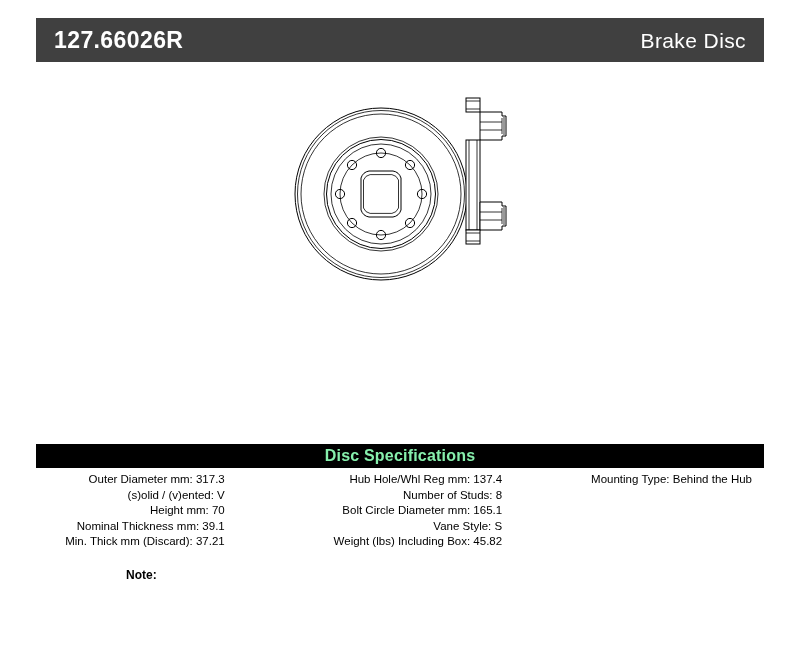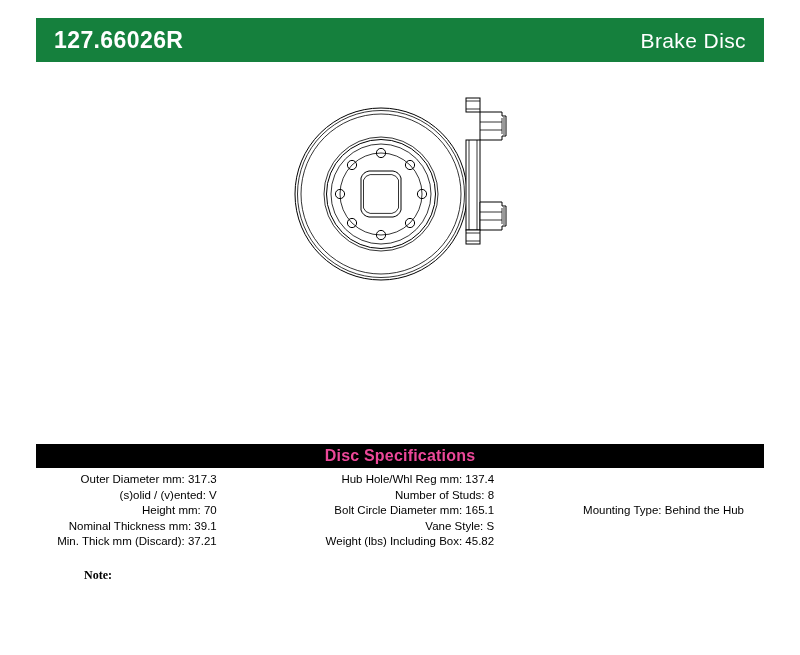--- a/index.html
+++ b/index.html
@@ -23,21 +23,21 @@
     height: 655px;
   }
 
   
   .header-bar {
     position: absolute;
     left: 36px;
     top: 18px;
     width: 728px;
     height: 44px;
-    background: #15803d;
+    background: #404040;
     display: flex;
     align-items: center;
     justify-content: space-between;
     box-sizing: border-box;
     padding: 0 18px;
   }
   .part-number {
     color: #ffffff;
     font-size: 23px;
     font-weight: bold;
@@ -72,35 +72,35 @@
   }
 
   
   .spec-title-bar {
     position: absolute;
     left: 36px;
     top: 444px;
     width: 728px;
     height: 24px;
     background: #000000;
-    color: #ec4899;
+    color: #86efac;
     font-size: 16px;
     font-weight: bold;
     text-align: center;
     line-height: 24px;
     letter-spacing: 0.2px;
   }
 
   .spec-columns {
     position: absolute;
-    left: 24px;
+    left: 32px;
     top: 472px;
     width: 728px;
     display: flex;
-    align-items: center;
+    align-items: flex-start;
   }
   .spec-col {
     font-size: 11.5px;
     line-height: 15.5px;
   }
   .col-left {
     width: 196px;
     text-align: right;
     padding-right: 4px;
   }
@@ -120,22 +120,21 @@
 
   .note-row {
     position: absolute;
     left: 36px;
     top: 568px;
     width: 728px;
     font-size: 12px;
     font-weight: bold;
   }
   .note-label {
-    margin-left: 48px;
-    font-family: Liberation Serif, serif;
+    margin-left: 90px;
   }
 
   
   svg { display: block; }
   .ln { fill: none; stroke: #000; stroke-width: 1; }
   .ln-thin { fill: none; stroke: #000; stroke-width: 0.8; }
   .fillw { fill: #ffffff; stroke: #000; stroke-width: 1; }
 </style>
 </head>
 <body>

